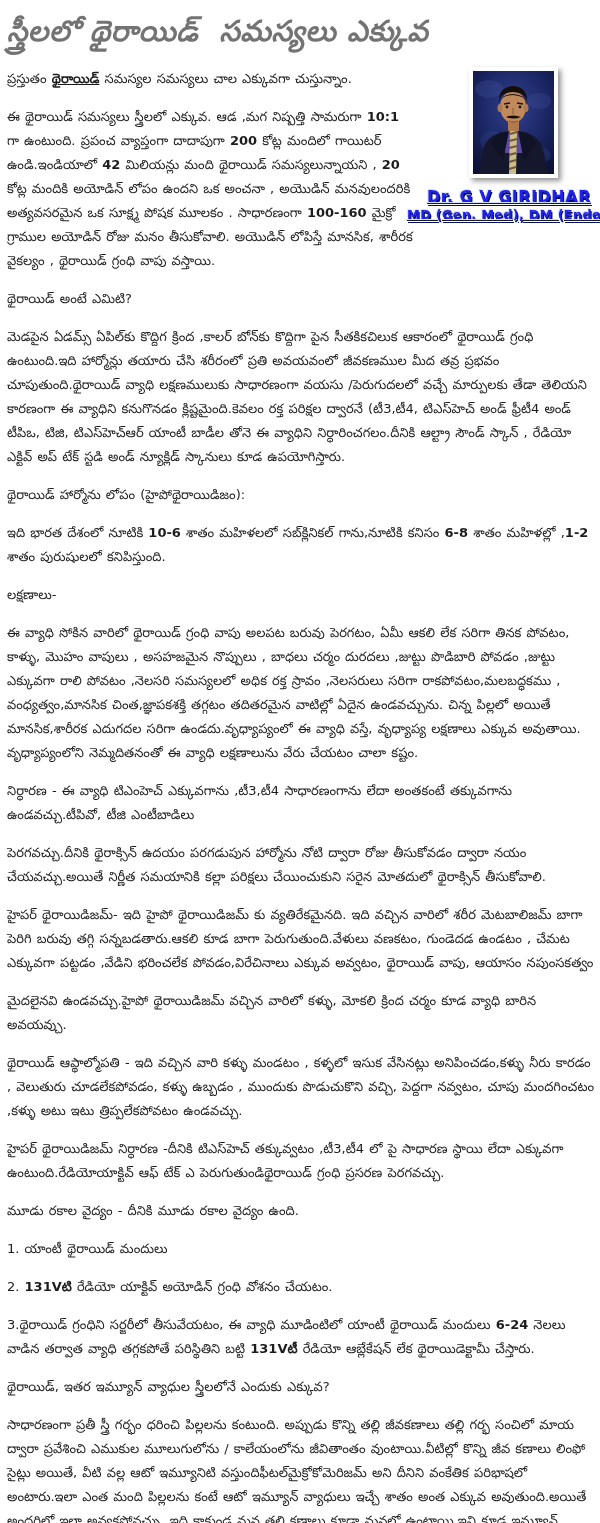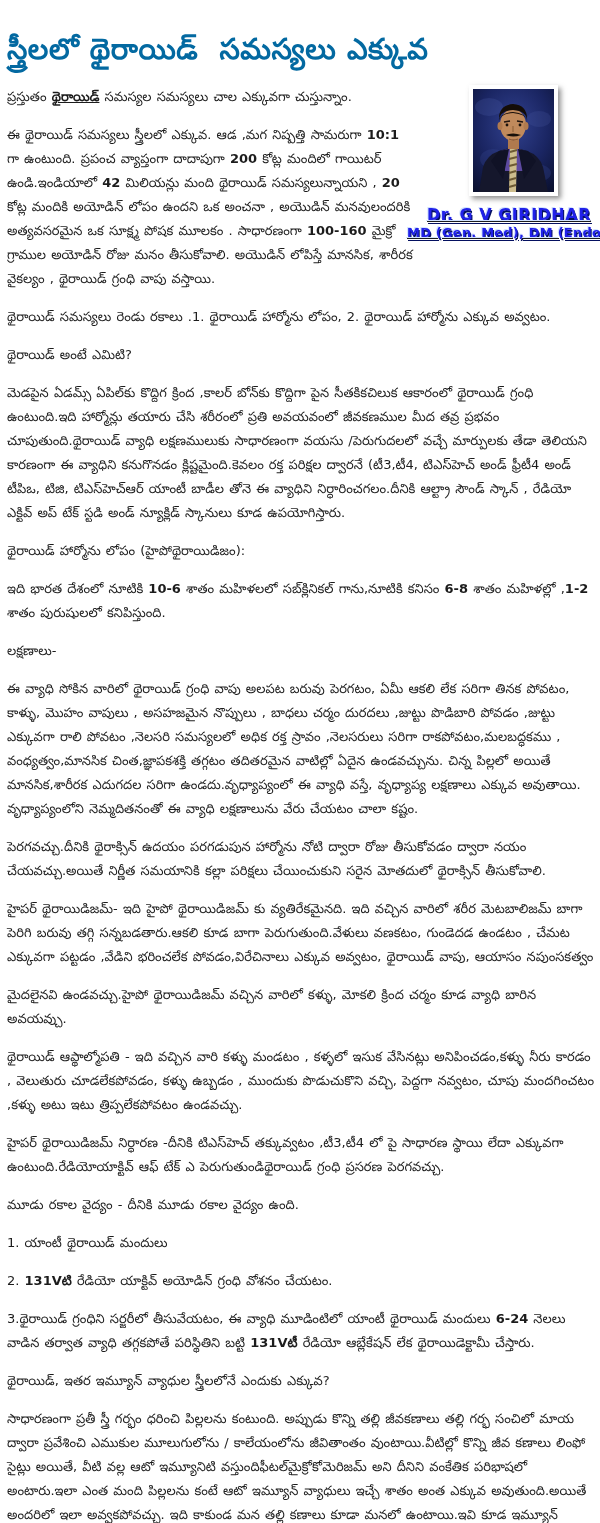--- a/index.html
+++ b/index.html
@@ -2,22 +2,22 @@
 <html><head>
 <meta charset="utf-8">
 <style>
   html,body{margin:0;padding:0;}
   body{
     width:600px;height:1523px;overflow:hidden;background:#ffffff;
     font-family:"DejaVu Sans", sans-serif;color:#1c1c1c;
   }
   .article{padding:6px 5px 0 7px;}
   .page-title{
-    font-size:29px;line-height:1.35;font-weight:bold;color:#0369a1;
-    margin:24px 0 16px 0;letter-spacing:.5px;white-space:pre-wrap;
+    font-size:29px;line-height:1.35;font-weight:bold;color:#737373;
+    margin:6px 0 16px 0;letter-spacing:.5px;white-space:pre-wrap;font-style:italic;
   }
   .blk{
     font-size:13px;line-height:24px;margin:0 0 14px 0;text-align:left;
     word-spacing:1px;
   }
   .blk .b{font-weight:bold;}
   .blk .u{text-decoration:underline;}
   .photo-float{
     float:right;width:172px;margin:0 0 4px 8px;text-align:center;text-decoration:underline;
   }
@@ -93,27 +93,27 @@
         <path d="M36 50 Q40 52 45 50" stroke="#8a5a38" stroke-width="1.3" fill="none"></path>
       </svg>
     </span>
     <div class="doc-name">Dr. G V GIRIDHAR</div>
     <div class="doc-cred">MD (Gen. Med), DM (Endo.</div>
   </div>
 
   <div>
       <p class="blk"><span>ప్రస్తుతం </span><span class="b u">థైరాయిడ్</span><span> సమస్యల సమస్యలు చాల ఎక్కువగా చుస్తున్నాం.</span></p>
       <p class="blk"><span>ఈ థైరాయిడ్ సమస్యలు స్త్రీలలో ఎక్కువ. ఆడ ,మగ నిష్పత్తి సామరుగా </span><span class="b">10:1</span><span> గా ఉంటుంది. ప్రపంచ వ్యాప్తంగా దాదాపుగా </span><span class="b">200</span><span> కోట్ల మందిలో  గాయిటర్ ఉండి.ఇండియాలో </span><span class="b">42</span><span> మిలియన్లు మంది థైరాయిడ్ సమస్యలున్నాయని , </span><span class="b">20</span><span> కోట్ల మందికి అయోడిన్ లోపం ఉందని ఒక అంచనా , అయొడిన్ మనవులందరికి అత్యవసరమైన ఒక సూక్ష్మ పోషక మూలకం . సాధారణంగా </span><span class="b">100-160</span><span> మైక్రో గ్రాముల అయోడిన్ రోజు మనం తీసుకోవాలి. అయొడిన్ లోపిస్తే మానసిక, శారీరక వైకల్యం , థైరాయిడ్ గ్రంధి వాపు వస్తాయి.</span></p>
-      <p class="blk"><span>థైరాయిడ్ సమస్యలు రెండు రకాలు .1. థైరాయిడ్ హార్మోను లోపం, 2. థైరాయిడ్ హార్మోను ఎక్కువ అవ్వటం.</span></p>
       <p class="blk"><span>థైరాయిడ్ అంటే ఎమిటి?</span></p>
       <p class="blk"><span>మెడపైన ఏడమ్స్ ఏపిల్‌కు కొద్దిగ క్రింద ,కాలర్ బోన్‌కు కొద్దిగా పైన సీతకికచిలుక  ఆకారంలో థైరాయిడ్ గ్రంధి ఉంటుంది.ఇది హార్మోన్లు తయారు చేసి శరీరంలో ప్రతి అవయవంలో జీవకణముల మీద తవ్ర ప్రభవం చూపుతుంది.థైరాయిడ్ వ్యాధి లక్షణములుకు సాధారణంగా వయసు /పెరుగుదలలో వచ్చే మార్పులకు తేడా తెలియని కారణంగా ఈ వ్యాధిని కనుగొనడం క్లిష్టమైంది.కెవలం రక్త పరిక్షల ద్వారనే (టీ3,టీ4, టిఎస్‌హెచ్ అండ్ ఫ్రీటీ4 అండ్ టీపిఒ, టిజి, టిఎస్‌హెచ్ఆర్ యాంటీ బాడీల తోనె ఈ వ్యాధిని నిర్ధారించగలం.దీనికి ఆల్ట్రా సౌండ్ స్కాన్ , రేడియో ఎక్టివ్ అప్ టేక్  స్టడి అండ్ న్యూక్లిడ్ స్కానులు కూడ ఉపయోగిస్తారు.</span></p>
       <p class="blk"><span>థైరాయిడ్ హార్మోను లోపం (హైపోథైరాయిడిజం):</span></p>
       <p class="blk"><span>ఇది భారత దేశంలో నూటికి </span><span class="b">10-6</span><span> శాతం మహిళలలో సబ్‌క్లినికల్ గాను,నూటికి కనిసం </span><span class="b">6-8</span><span> శాతం మహిళల్లో ,</span><span class="b">1-2</span><span> శాతం పురుషులలో కనిపిస్తుంది.</span></p>
       <p class="blk"><span>లక్షణాలు-</span></p>
       <p class="blk"><span>ఈ వ్యాధి సోకిన వారిలో థైరాయిడ్ గ్రంధి వాపు అలపట బరువు పెరగటం, ఏమీ ఆకలి లేక సరిగా తినక పోవటం, కాళ్ళు, మొహం వాపులు , అసహజమైన నొప్పులు , బాధలు చర్మం దురదలు ,జుట్టు పొడిబారి పోవడం ,జుట్టు ఎక్కువగా రాలి పోవటం ,నెలసరి సమస్యలలో అధిక రక్త స్రావం ,నెలసరులు సరిగా రాకపోవటం,మలబద్ధకము , వంధ్యత్వం,మానసిక చింత,జ్ఞాపకశక్తి తగ్గటం తదితరమైన వాటిల్లో ఏదైన ఉండవచ్చును. చిన్న పిల్లలో అయితే మానసిక,శారీరక ఎదుగదల సరిగా ఉండదు.వృధ్యాప్యంలో ఈ వ్యాధి వస్తే, వృధ్యాప్య లక్షణాలు ఎక్కువ అవుతాయి. వృధ్యాప్యంలోని నెమ్మదితనంతో ఈ వ్యాధి లక్షణాలును వేరు చేయటం చాలా కష్టం.</span></p>
+      <p class="blk"><span>నిర్ధారణ -  ఈ వ్యాధి టిఎంహెచ్ ఎక్కువగాను ,టీ3,టీ4 సాధారణంగాను లేదా అంతకంటే తక్కువగాను ఉండవచ్చు.టీపివో, టీజి ఎంటీబాడిలు</span></p>
       <p class="blk"><span>పెరగవచ్చు.దీనికి థైరాక్సిన్ ఉదయం పరగడుపున హార్మోను నోటి ద్వారా రోజు తీసుకోవడం ద్వారా నయం చేయవచ్చు.అయితే నిర్ణీత సమయానికి కల్లా పరిక్షలు చేయించుకుని సరైన మోతదులో థైరాక్సిన్  తీసుకోవాలి.</span></p>
       <p class="blk"><span>హైపర్ థైరాయిడిజమ్- ఇది హైపో థైరాయిడిజమ్ కు వ్యతిరేకమైనది. ఇది వచ్చిన వారిలో శరీర మెటబాలిజమ్ బాగా పెరిగి బరువు తగ్గి సన్నబడతారు.ఆకలి కూడ బాగా పెరుగుతుంది.వేళులు వణకటం, గుండెదడ ఉండటం , చేమట ఎక్కువగా పట్టడం ,వేడిని భరించలేక పోవడం,విరేచినాలు ఎక్కువ అవ్వటం, థైరాయిడ్ వాపు, ఆయాసం నపుంసకత్వం</span></p>
       <p class="blk"><span>మైదలైనవి ఉండవచ్చు.హైపో థైరాయిడిజమ్ వచ్చిన వారిలో కళ్ళు, మోకలి క్రింద చర్మం  కూడ వ్యాధి బారిన అవయవ్చు.</span></p>
       <p class="blk"><span>థైరాయిడ్ ఆప్థాల్మోపతి - ఇది వచ్చిన వారి కళ్ళు మండటం , కళ్ళలో ఇసుక వేసినట్లు అనిపించడం,కళ్ళు నీరు కారడం , వెలుతురు చూడలేకపోవడం, కళ్ళు ఉబ్బడం , ముందుకు పొడుచుకొని వచ్చి, పెద్దగా నవ్వటం, చూపు మందగించటం ,కళ్ళు అటు ఇటు త్రిప్పలేకపోవటం ఉండవచ్చు.</span></p>
       <p class="blk"><span>హైపర్ థైరాయిడిజమ్ నిర్ధారణ -దీనికి టిఎస్‌హెచ్  తక్కువ్వటం ,టీ3,టీ4 లో పై సాధారణ స్థాయి లేదా ఎక్కువగా ఉంటుంది.రేడియోయాక్టివ్ ఆఫ్ టేక్ ఎ పెరుగుతుండిథైరాయిడ్ గ్రంధి ప్రసరణ పెరగవచ్చు.</span></p>
       <p class="blk"><span>మూడు రకాల వైద్యం - దీనికి మూడు రకాల వైద్యం ఉంది.</span></p>
       <p class="blk"><span>1. యాంటీ థైరాయిడ్ మందులు</span></p>
       <p class="blk"><span>2. </span><span class="b">131Vటి</span><span> రేడియో యాక్టివ్ అయోడిన్ గ్రంధి వోశనం చేయటం.</span></p>
       <p class="blk"><span>3.థైరాయిడ్ గ్రంధిని  సర్జరీలో తీసువేయటం, ఈ వ్యాధి మూడింటిలో యాంటీ థైరాయిడ్ మందులు </span><span class="b">6-24</span><span> నెలలు వాడిన తర్వాత  వ్యాధి తగ్గకపోతే పరిస్థితిని బట్టి </span><span class="b">131Vటీ</span><span> రేడియో ఆబ్లేకేషన్ లేక థైరాయిడెక్టామీ చేస్తారు.</span></p>
       <p class="blk"><span>థైరాయిడ్, ఇతర ఇమ్యూన్ వ్యాధుల స్త్రీలలోనే ఎందుకు ఎక్కువ?</span></p>

